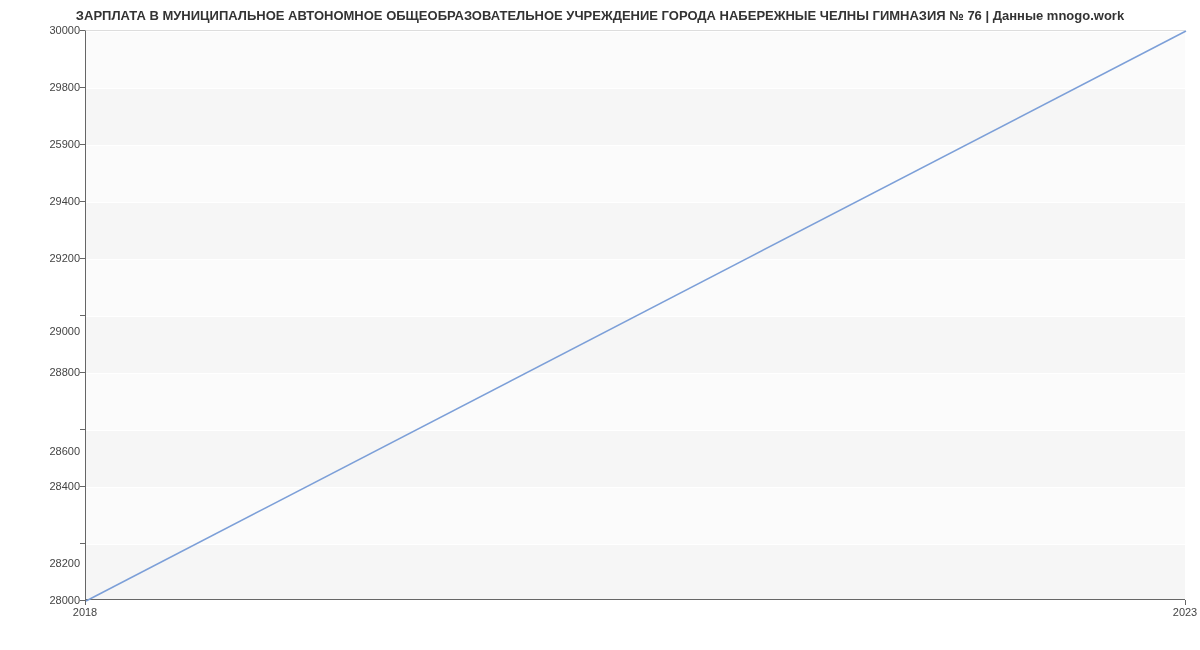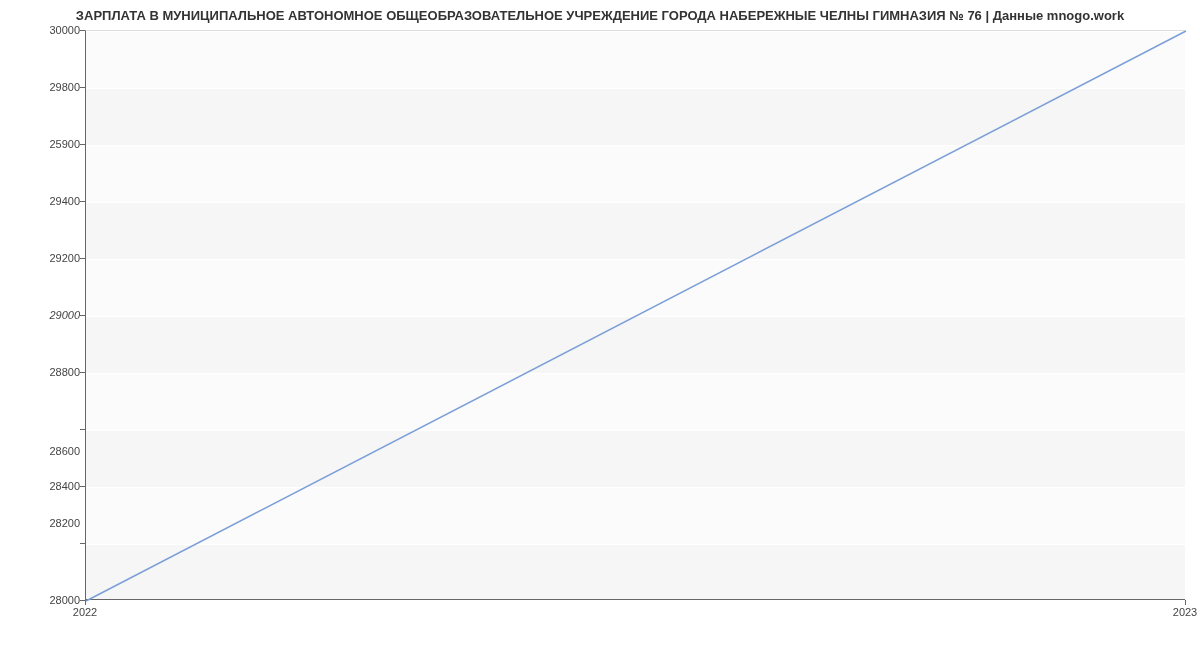--- a/index.html
+++ b/index.html
@@ -111,37 +111,37 @@
       <div class="gridline" style="top: 171px;"></div>
       <div class="gridline" style="top: 114px;"></div>
       <div class="gridline" style="top: 57px;"></div>
       <div class="gridline" style="top: 0px;"></div>
       <svg class="line-svg">
       <path id="series-path" fill="none" stroke-width="1.5" stroke="#7c9fd8" d="M0,570 L1100,0 "></path>
     </svg>
   </div>
 <div class="y-tick-label" style="top: 600px;">28000</div>
     <div class="tick-mark-y" style="top: 600px;"></div>
-    <div class="y-tick-label" style="top: 523px;">28200</div>
+    <div class="y-tick-label" style="top: 563px;">28200</div>
     <div class="tick-mark-y" style="top: 543px;"></div>
     <div class="y-tick-label" style="top: 486px;">28400</div>
     <div class="tick-mark-y" style="top: 486px;"></div>
     <div class="y-tick-label" style="top: 451px;">28600</div>
     <div class="tick-mark-y" style="top: 429px;"></div>
     <div class="y-tick-label" style="top: 372px;">28800</div>
     <div class="tick-mark-y" style="top: 372px;"></div>
-    <div class="y-tick-label" style="top: 315px; font-style: italic;">29000</div>
+    <div class="y-tick-label" style="top: 331px;">29000</div>
     <div class="tick-mark-y" style="top: 315px;"></div>
     <div class="y-tick-label" style="top: 258px;">29200</div>
     <div class="tick-mark-y" style="top: 258px;"></div>
     <div class="y-tick-label" style="top: 201px;">29400</div>
     <div class="tick-mark-y" style="top: 201px;"></div>
     <div class="y-tick-label" style="top: 144px;">25900</div>
     <div class="tick-mark-y" style="top: 144px;"></div>
     <div class="y-tick-label" style="top: 87px;">29800</div>
     <div class="tick-mark-y" style="top: 87px;"></div>
     <div class="y-tick-label" style="top: 30px;">30000</div>
     <div class="tick-mark-y" style="top: 30px;"></div>
-    <div class="x-tick-label" style="left: 85px;">2022</div>
+    <div class="x-tick-label" style="left: 85px;">2018</div>
     <div class="tick-mark-x" style="left: 85px;"></div>
     <div class="x-tick-label" style="left: 1185px;">2023</div>
     <div class="tick-mark-x" style="left: 1185px;"></div>
   </div>
 
 </body></html>

